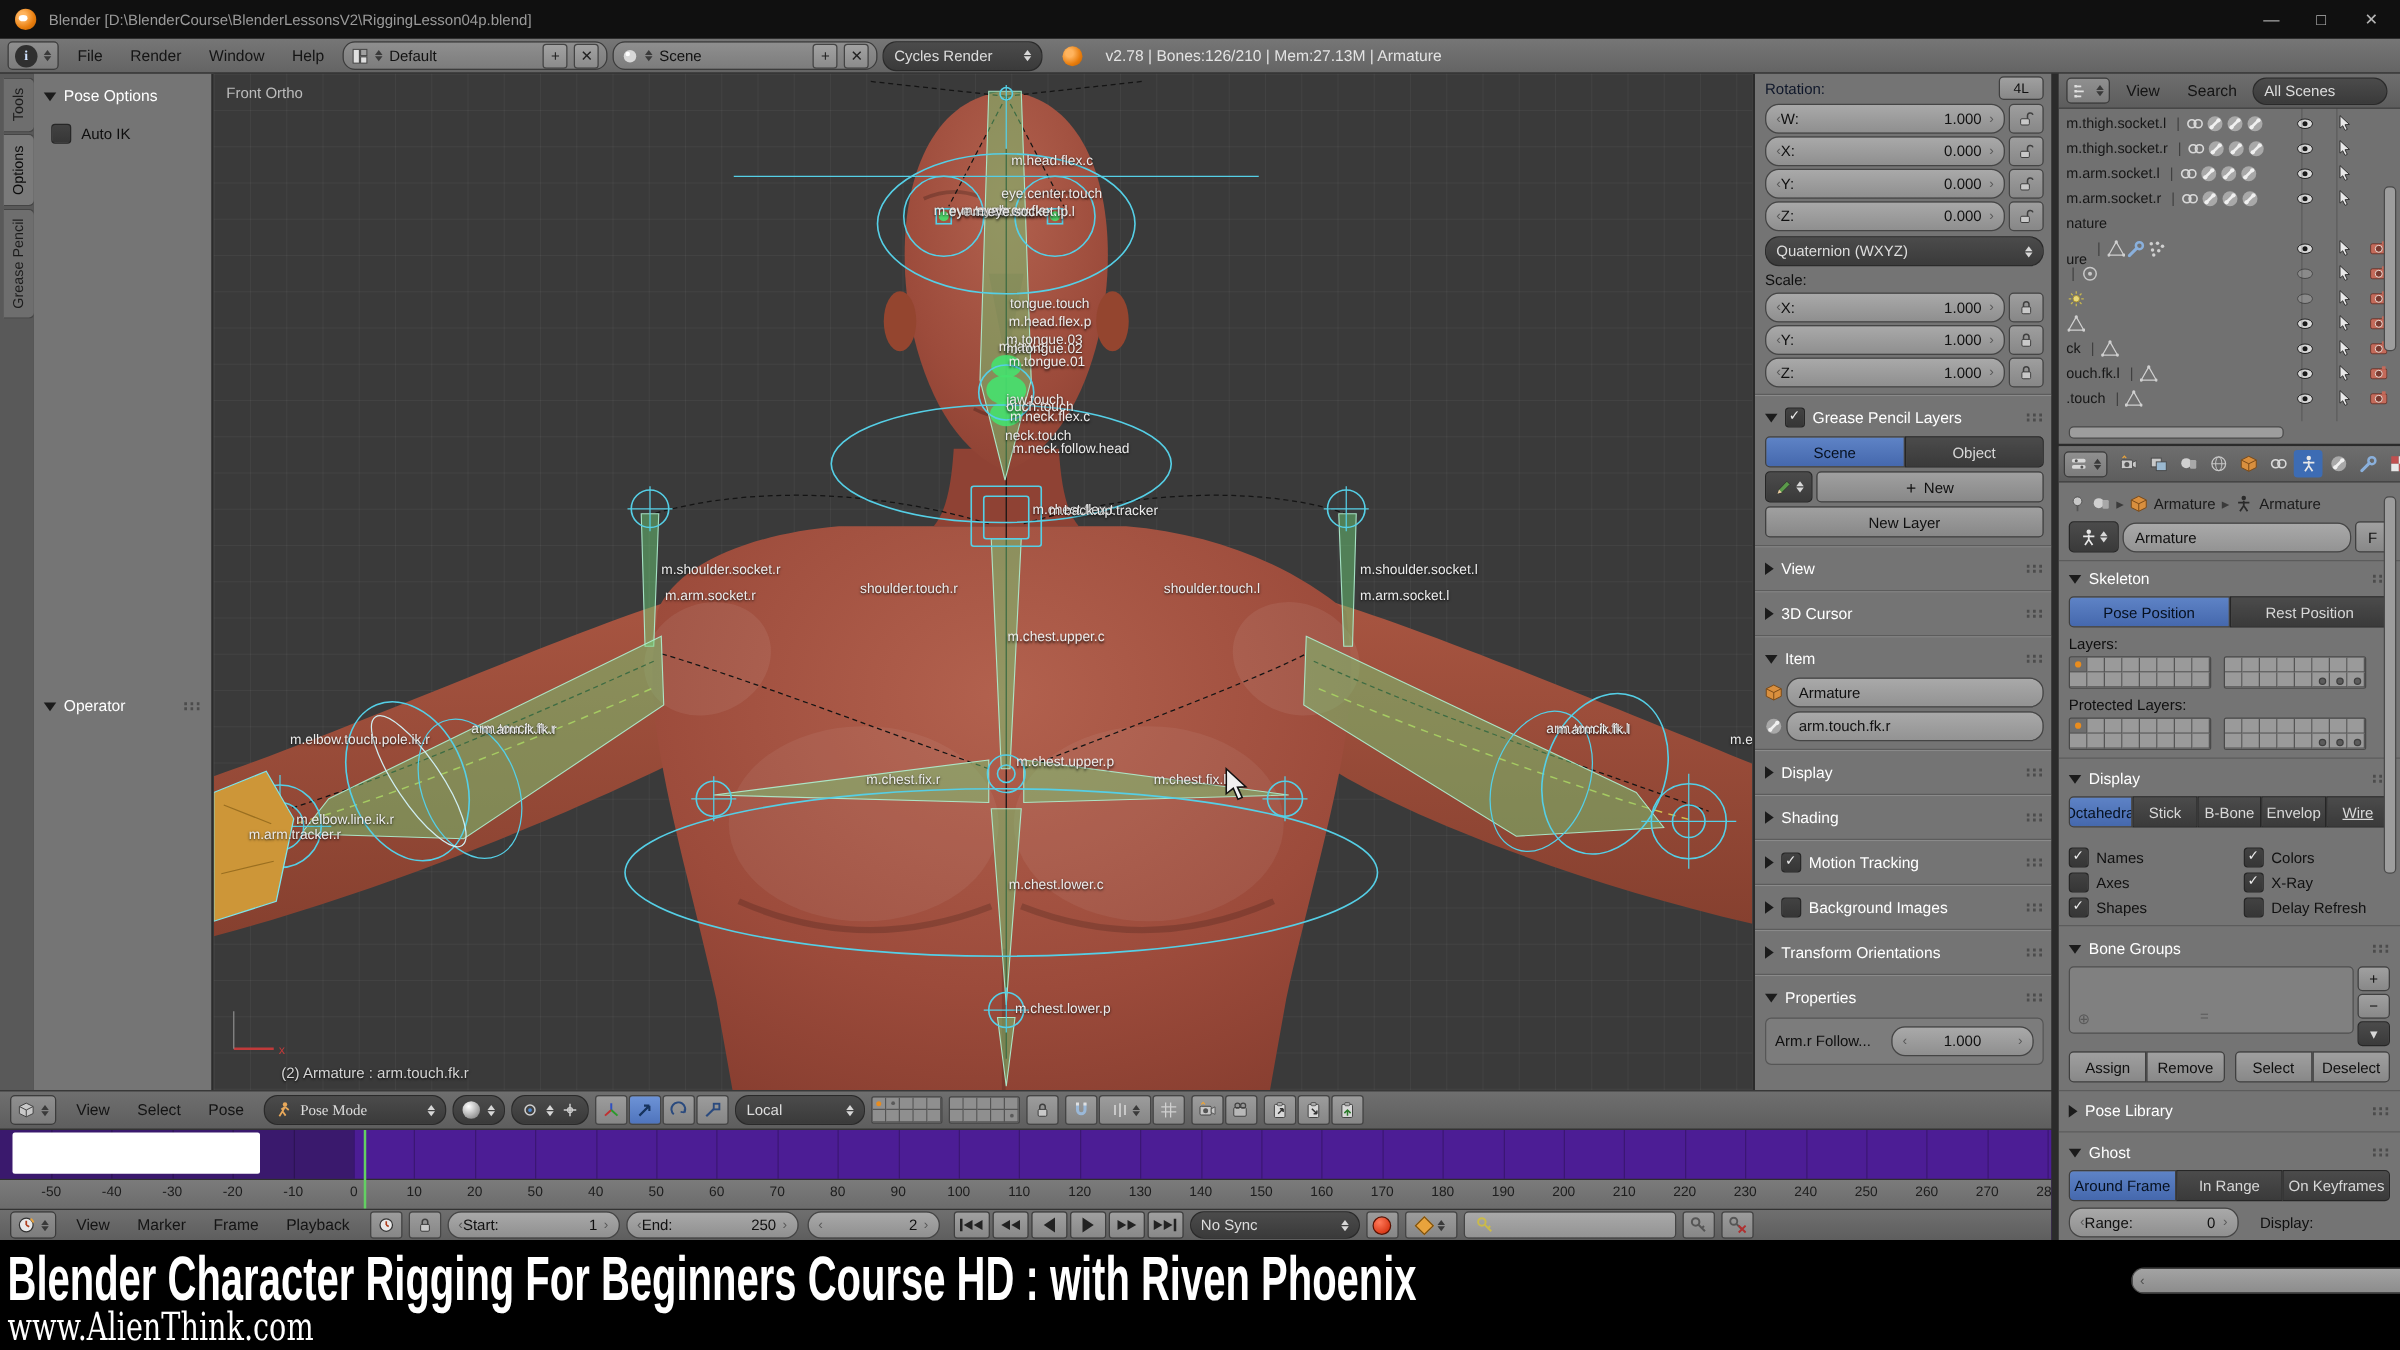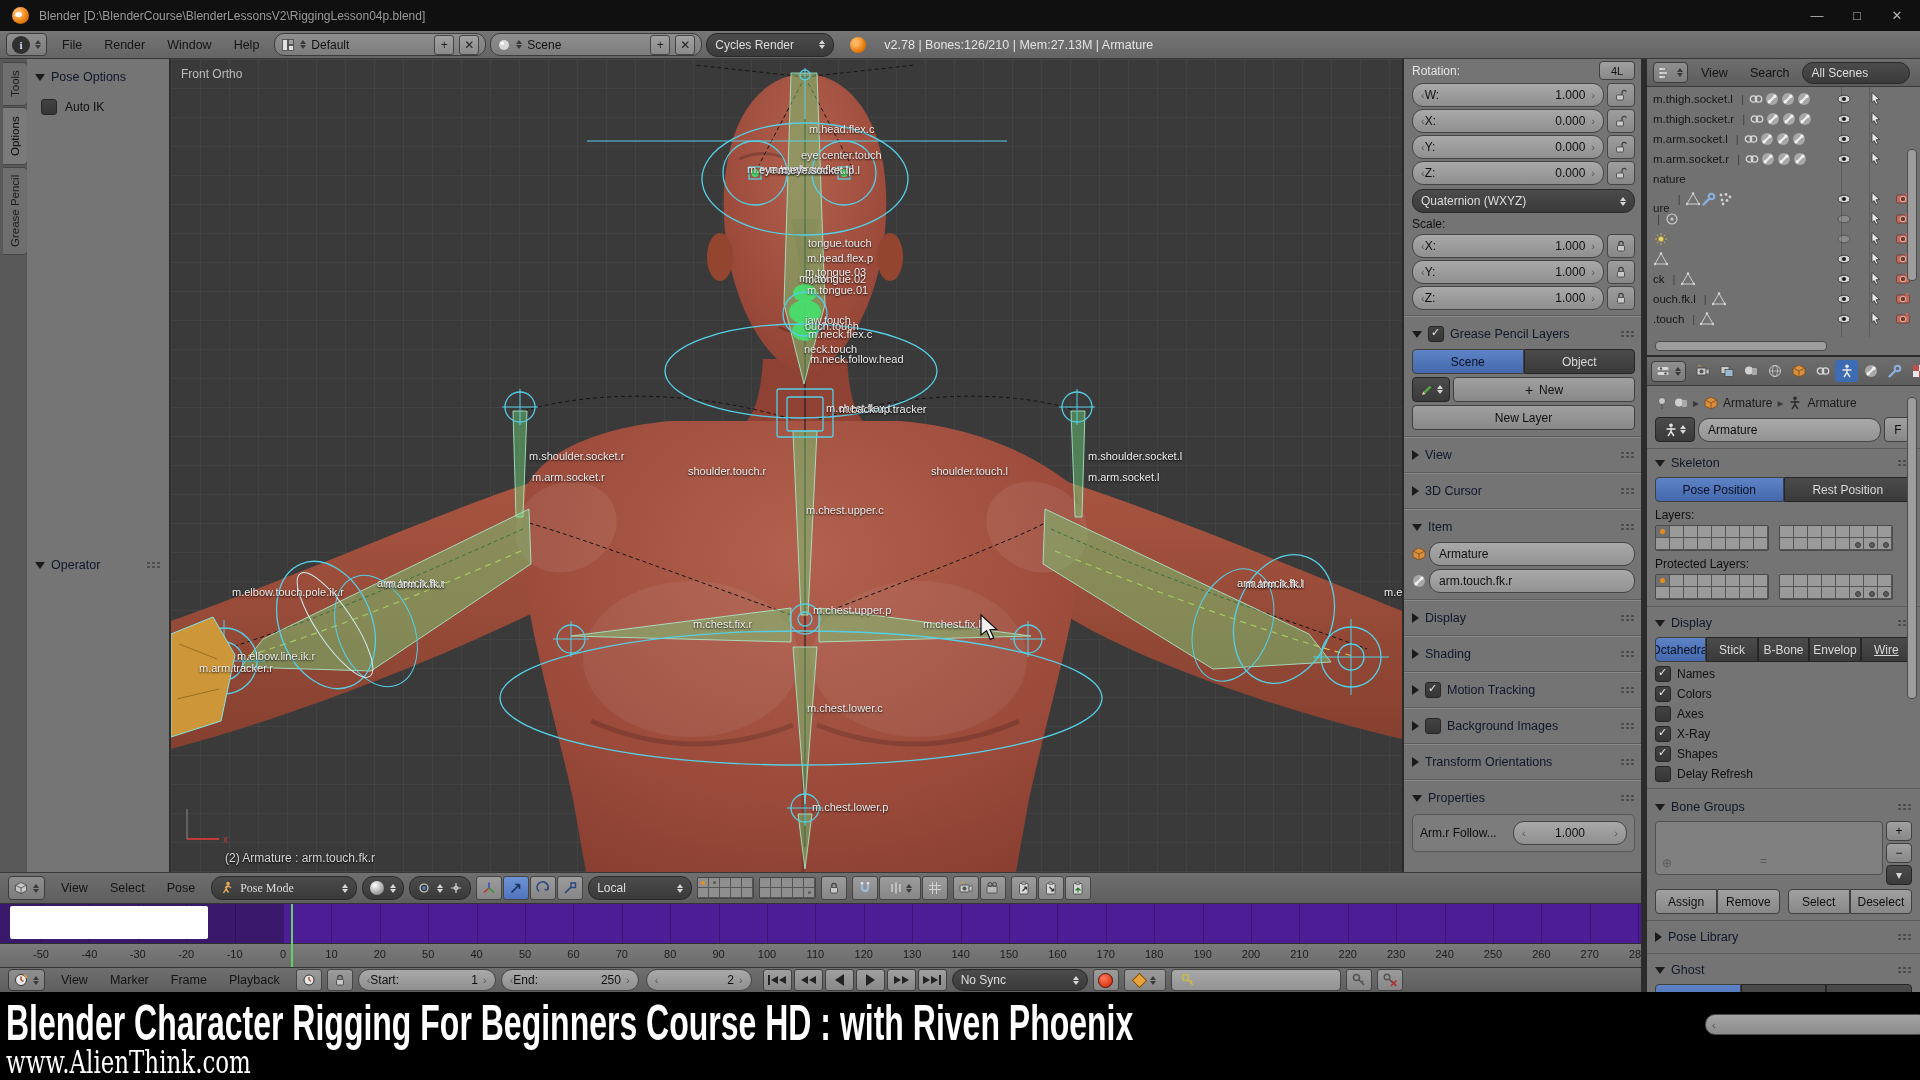--- a/index.html
+++ b/index.html
@@ -24,21 +24,21 @@
   .updn.dk .u{border-bottom-color:#3a3a3a;} .updn.dk .d{border-top-color:#3a3a3a;}
   .sq{width:18px;height:18px;border-radius:3px;background:linear-gradient(#a2a2a2,#8b8b8b);border:1px solid #444;display:flex;align-items:center;justify-content:center;color:#222;font-size:12px;}
   .ddark{height:22px;background:linear-gradient(#4b4b4b,#3a3a3a);border:1px solid #2a2a2a;border-radius:11px;color:#ddd;display:flex;align-items:center;padding:0 8px;gap:6px;}
   #mb-stats{color:#e3e3e3;margin-left:14px;font-size:12.5px;}
   
   #tabstrip{left:0;top:59px;width:27px;height:813px;background:#595959;}
   .vtab{position:absolute;left:3px;width:24px;border-radius:5px 0 0 5px;background:#6e6e6e;color:#1c1c1c;
         writing-mode:vertical-rl;transform:rotate(180deg);display:flex;align-items:center;justify-content:center;font-size:11.5px;border:1px solid #454545;border-right:none;}
   .vtab.active{background:#7a7a7a;color:#0c0c0c;}
   #toolshelf{left:27px;top:59px;width:144px;height:813px;background:#757575;border-right:2px solid #2c2c2c;box-sizing:border-box;padding:6px 8px;}
-  .phead{display:flex;align-items:center;gap:6px;color:#0f172a;height:24px;font-size:12.5px;}
+  .phead{display:flex;align-items:center;gap:6px;color:#ffffff;height:24px;font-size:12.5px;}
   .tri{width:0;height:0;display:inline-block;}
   .tri.dn{border-left:5px solid transparent;border-right:5px solid transparent;border-top:7px solid #1b1b1b;}
   .tri.rt{border-top:5px solid transparent;border-bottom:5px solid transparent;border-left:7px solid #1b1b1b;}
   .dots{margin-left:auto;width:15px;height:8px;background-image:radial-gradient(circle,#4c4c4c 1.1px,transparent 1.3px);background-size:5px 4px;}
   .cb{width:14px;height:14px;border-radius:3px;background:linear-gradient(#424242,#363636);border:1px solid #262626;position:relative;flex:none;}
   .cb.on:after{content:"\2713";position:absolute;left:2px;top:-1px;color:#ececec;font-size:11px;}
   
   #viewport{left:171px;top:59px;width:1231px;height:813px;background-color:#3a3a3a;overflow:hidden;
     background-image:linear-gradient(rgba(255,255,255,0.045) 1px,transparent 1px),linear-gradient(90deg,rgba(255,255,255,0.045) 1px,transparent 1px);
     background-size:29px 29px;}
@@ -71,21 +71,21 @@
   .ptab{width:23px;height:22px;display:flex;align-items:center;justify-content:center;border-radius:3px;}
   .ptab.active{background:#3d6cb4;}
   #prop-body{padding:5px 8px;}
   .crumb{display:flex;align-items:center;gap:5px;color:#1a1a1a;height:24px;font-size:12px;}
   .lgridwrap{display:flex;gap:10px;margin:3px 0 6px 0;}
   .lgrid{display:grid;grid-template-columns:repeat(8,14px);grid-template-rows:12px 12px;border:1px solid #4a4a4a;border-radius:2px;overflow:hidden;}
   .lgrid i{background:#9a9a9a;border-right:1px solid #555;border-bottom:1px solid #555;position:relative;}
   .lgrid i.on{background:#6f6f6f;} 
   .lgrid i.on:after{content:"";position:absolute;left:4px;top:3px;width:5px;height:5px;border-radius:50%;background:#e88c1e;}
   .lgrid i.dot:after{content:"";position:absolute;left:4.5px;top:3.5px;width:4px;height:4px;border-radius:50%;background:#5c5c5c;border:1px solid #3f3f3f;}
-  .optrow{display:grid;grid-template-columns:1fr;gap:4px 23px;margin-top:4px;}
+  .optrow{display:grid;grid-template-columns:1fr 1fr;gap:4px 23px;margin-top:16px;}
   .opt{display:flex;align-items:center;gap:6px;color:#101010;}
   .groupbox{height:52px;border-radius:4px;background:#808080;border:1px solid #4f4f4f;position:relative;}
   
   #vheader{left:0;top:872px;width:1641px;height:32px;background:linear-gradient(#6f6f6f,#5e5e5e);border-top:1px solid #383838;border-bottom:1px solid #333;display:flex;align-items:center;gap:5px;padding-left:8px;box-sizing:border-box;}
   .hgrid{display:grid;grid-template-columns:repeat(5,11px);grid-template-rows:10px 10px;border:1px solid #454545;border-radius:2px;overflow:hidden;}
   .hgrid i{background:#8f8f8f;border-right:1px solid #555;border-bottom:1px solid #555;position:relative;}
   .hgrid i.on:after{content:"";position:absolute;left:3px;top:2.5px;width:4px;height:4px;border-radius:50%;background:#e88c1e;}
   .hgrid i.dot:after{content:"";position:absolute;left:3.5px;top:3px;width:3px;height:3px;border-radius:50%;background:#5a5a5a;}
   .mini{width:24px;height:22px;border-radius:3px;background:linear-gradient(#9c9c9c,#868686);border:1px solid #454545;display:flex;align-items:center;justify-content:center;}
   .mini.active{background:linear-gradient(#6d93d6,#4f74bd);}
@@ -367,21 +367,21 @@
       <div class="vplabel" style="left: 1066px; top: 518px;">arm.touch.fk.l</div>
       <div class="vplabel" style="left: 1074px; top: 519px;">m.arm.ik.fk.l</div>
       <div class="vplabel" style="left: 1213px; top: 527px;">m.elbow.line.ik.l</div>
     </div>
   <div id="vp-view-label">Front Ortho</div>
   <div id="vp-footer">(2) Armature : arm.touch.fk.r</div>
 </div>
 
 <div id="npanel" class="abs">
   <div class="row" style="margin-bottom:3px;">
-    <span style="color:#e5e5e5;flex:1;">Rotation:</span>
+    <span style="color:#0f172a;flex:1;">Rotation:</span>
     <span class="btn" style="width:34px;height:17px;font-size:11px;">4L</span>
   </div>
   <div id="np-rot">
       <div class="row" style="margin-bottom: 2px;">
         <span class="slider" style="flex: 1 1 0%; margin: 0px;">
           <span class="arr">‹</span>
           <span class="lab">W:</span>
           <span>1.000</span>
           <span class="arr" style="margin-left:6px;">›</span>
         </span>

